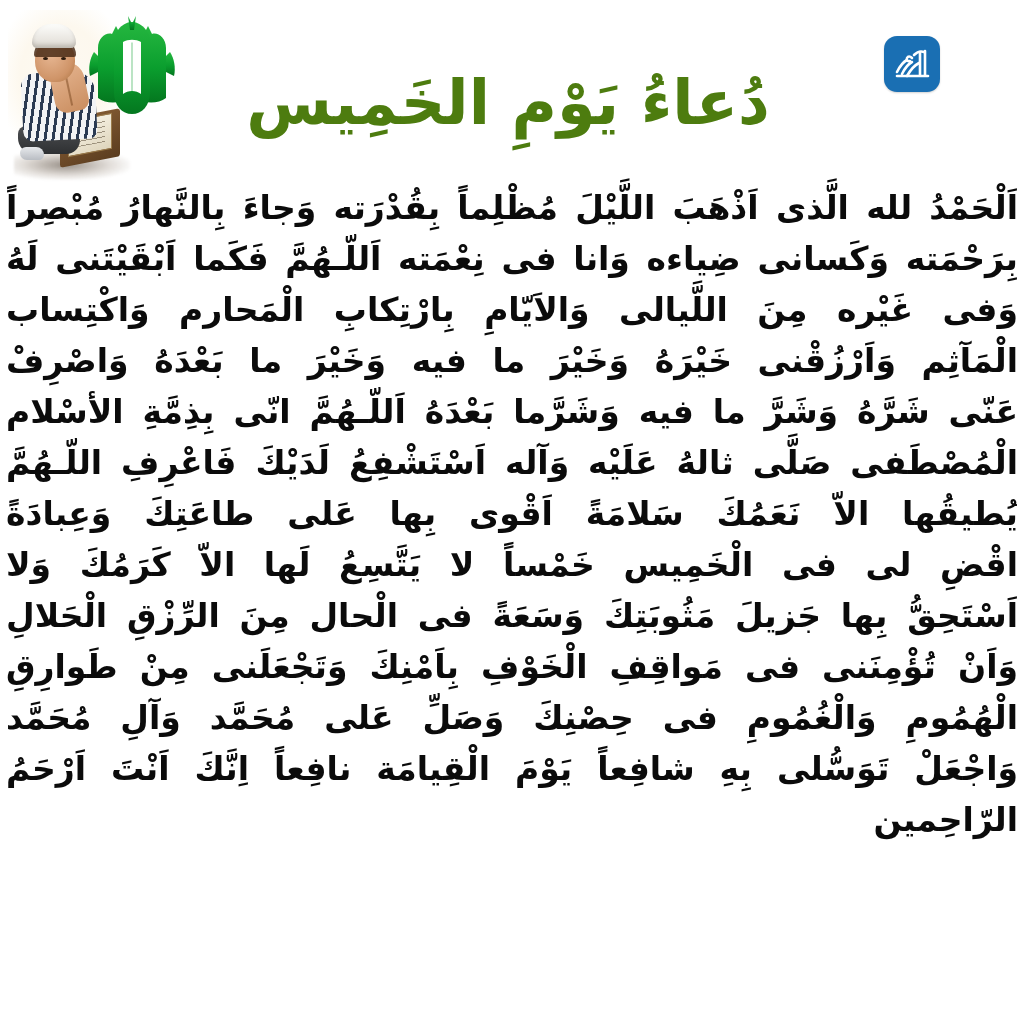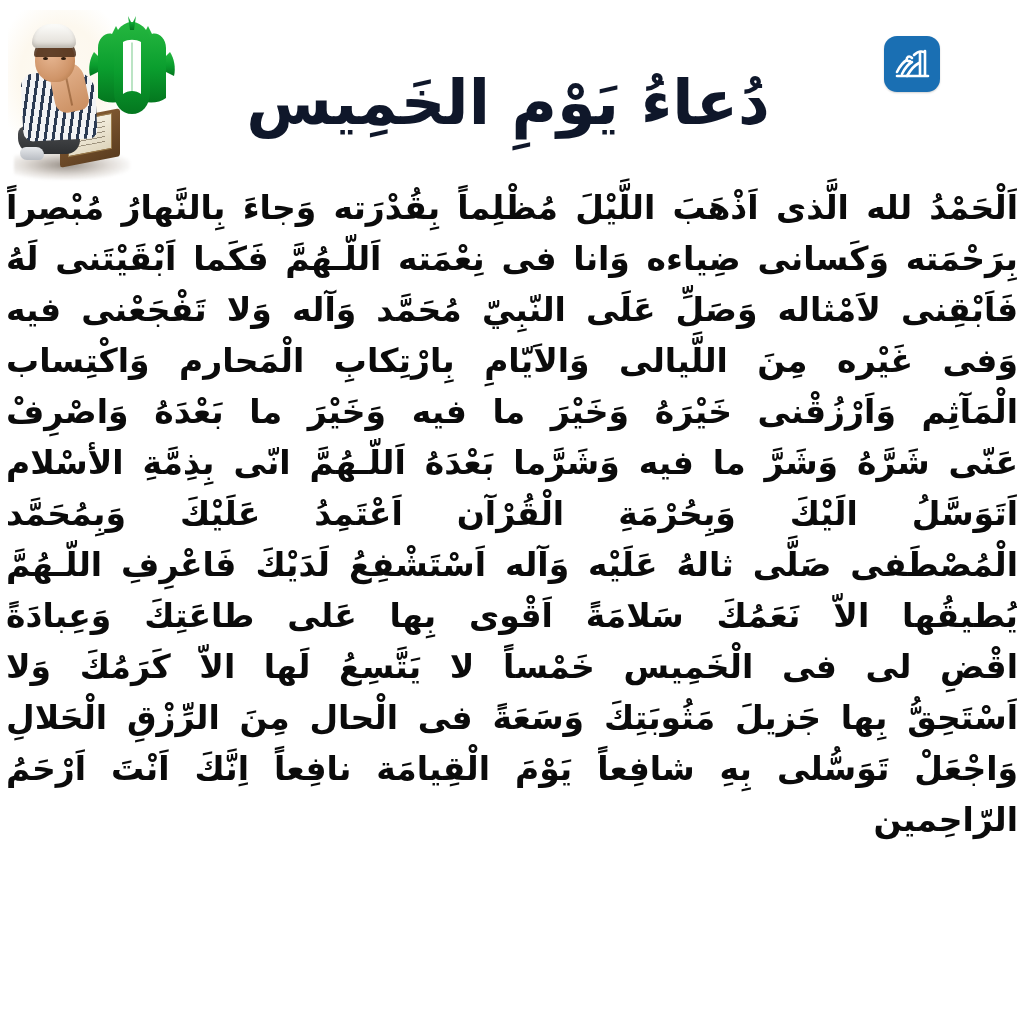--- a/index.html
+++ b/index.html
@@ -153,21 +153,21 @@
   
   .title {
     position: absolute;
     right: 166px;
     top: 24px;
     width: 700px;
     text-align: center;
     font-size: 62px;
     font-weight: bold;
     line-height: 1.18;
-    color: #0f172a;
+    color: #4d7c0f;
     font-family: "DejaVu Sans", "Liberation Sans", sans-serif;
     direction: rtl;
     white-space: nowrap;
   }
 
   
   .brand-logo {
     position: absolute;
     right: 84px;
     top: 36px;
@@ -270,26 +270,26 @@
           <path d="M28 22 C26 20 24 20 23 22 C22 24 24 26 26 25"></path>
           <path d="M13 40 L44 40"></path>
         </g>
       </svg>
     </div>
   </div>
 
   <div class="dua-body">
     <span class="dua-line">اَلْحَمْدُ لله الَّذى اَذْهَبَ اللَّيْلَ مُظْلِماً بِقُدْرَته وَجاءَ بِالنَّهارُ مُبْصِراً</span>
     <span class="dua-line">بِرَحْمَته وَكَسانى ضِياءه وَانا فى نِعْمَته اَللّـهُمَّ فَكَما اَبْقَيْتَنى لَهُ</span>
-    <span class="dua-line">فَاَبْقِنى لاَمْثاله وَصَلِّ عَلَى النّبِيّ مُحَمَّد وَآله وَلا تَفْجَعْنى فيه</span>
     <span class="dua-line">وَفى غَيْره مِنَ اللَّيالى وَالاَيّامِ بِارْتِكابِ الْمَحارم وَاكْتِساب</span>
     <span class="dua-line">الْمَآثِم وَاَرْزُقْنى خَيْرَهُ وَخَيْرَ ما فيه وَخَيْرَ ما بَعْدَهُ وَاصْرِفْ</span>
     <span class="dua-line">عَنّى شَرَّهُ وَشَرَّ ما فيه وَشَرَّما بَعْدَهُ اَللّـهُمَّ انّى بِذِمَّةِ الأسْلام</span>
-    <span class="dua-line">اَتَوَسَّلُ الَيْكَ وَبِحُرْمَةِ الْقُرْآن اَعْتَمِدُ عَلَيْكَ وَبِمُحَمَّد</span>
     <span class="dua-line">الْمُصْطَفى صَلَّى ثالهُ عَلَيْه وَآله اَسْتَشْفِعُ لَدَيْكَ فَاعْرِفِ اللّـهُمَّ</span>
     <span class="dua-line">يُطيقُها الاّ نَعَمُكَ سَلامَةً اَقْوى بِها عَلى طاعَتِكَ وَعِبادَةً</span>
     <span class="dua-line">اقْضِ لى فى الْخَمِيس خَمْساً لا يَتَّسِعُ لَها الاّ كَرَمُكَ وَلا</span>
     <span class="dua-line">اَسْتَحِقُّ بِها جَزيلَ مَثُوبَتِكَ وَسَعَةً فى الْحال مِنَ الرِّزْقِ الْحَلالِ</span>
+    <span class="dua-line">وَاَنْ تُؤْمِنَنى فى مَواقِفِ الْخَوْفِ بِاَمْنِكَ وَتَجْعَلَنى مِنْ طَوارِقِ</span>
+    <span class="dua-line">الْهُمُومِ وَالْغُمُومِ فى حِصْنِكَ وَصَلِّ عَلى مُحَمَّد وَآلِ مُحَمَّد</span>
     <span class="dua-line">وَاجْعَلْ تَوَسُّلى بِهِ شافِعاً يَوْمَ الْقِيامَة نافِعاً اِنَّكَ اَنْتَ اَرْحَمُ</span>
     <span class="dua-line last">الرّاحِمين</span>
   </div>
 
 </div>
 
 </body></html>

